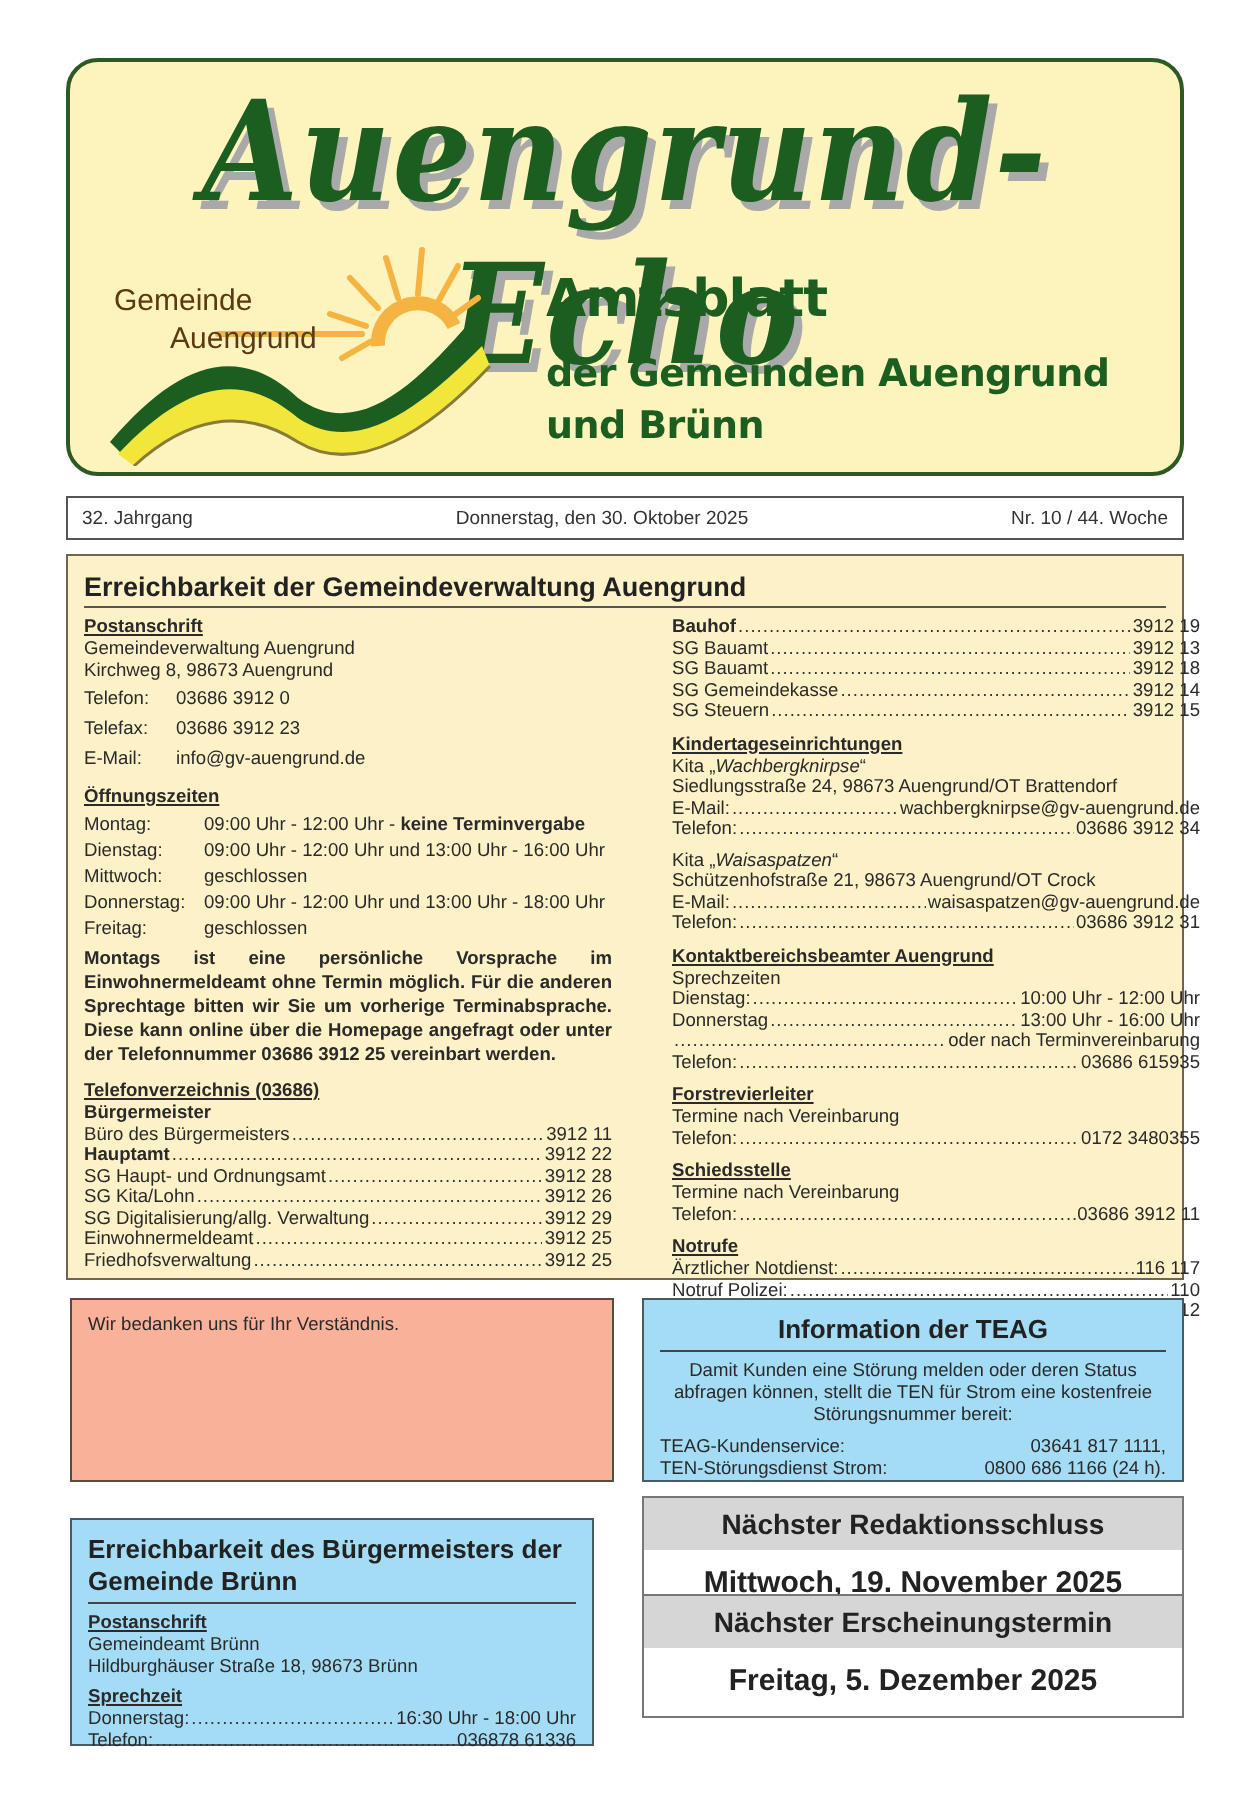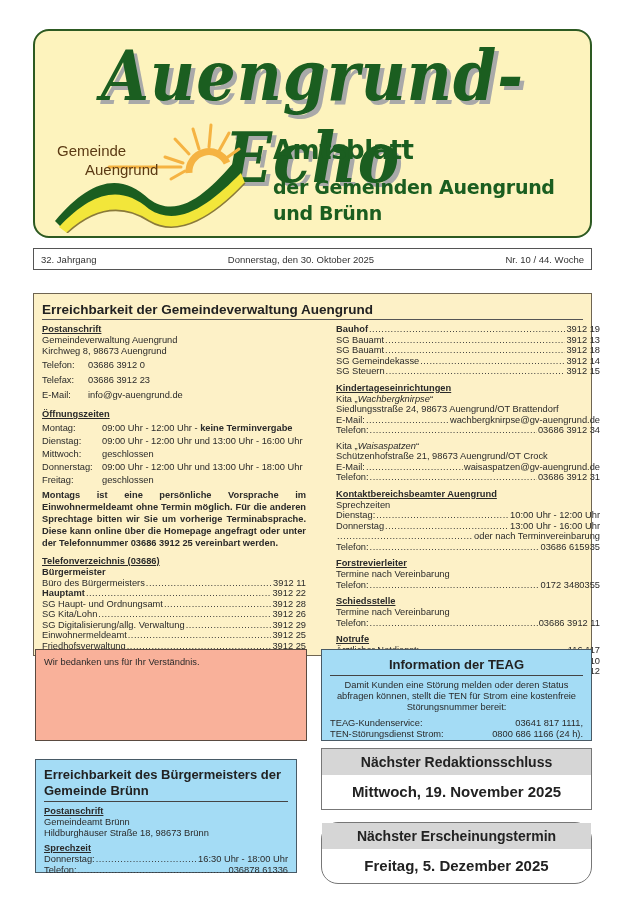--- a/index.html
+++ b/index.html
@@ -34,21 +34,21 @@
   
   .infobar {
     position: absolute; left: 33px; top: 248px; width: 559px; height: 22px;
     border: 1.5px solid #555; display: flex; align-items: center; justify-content: space-between;
     padding: 0 7px; font-size: 9.5px; color: #333;
   }
 
   
   .mainbox {
     position: absolute; left: 33px; top: 277px; width: 559px; height: 363px;
-    background: #fdf1c7; border: 1.5px solid #6f6552; margin-top: 16px;
+    background: #fdf1c7; border: 1.5px solid #6f6552;
   }
   .mainbox h2 {
     position: absolute; left: 8px; top: 8px; width: 541px;
     font-size: 13.5px; font-weight: bold; color: #222;
     border-bottom: 1.5px solid #555; padding-bottom: 2px;
   }
   .col { position: absolute; font-size: 9.3px; line-height: 11px; color: #2a2a2a; }
   .col.left { left: 8px; top: 30px; width: 264px; }
   .col.right { left: 302px; top: 30px; width: 264px; }
   .sec-h { font-weight: bold; text-decoration: underline; margin-top: 5px; }
@@ -90,21 +90,21 @@
     position: absolute; left: 321px; width: 271px; border: 1.5px solid #777; background: #fff;
   }
   .deadline .dh {
     background: #d6d6d6; text-align: center; font-weight: bold; font-size: 14px; color: #222;
     height: 26px; line-height: 26px;
   }
   .deadline .dv {
     text-align: center; font-weight: bold; font-size: 15px; color: #222; height: 34px; line-height: 34px;
   }
   .deadline.d1 { top: 748px; }
-  .deadline.d2 { top: 822px; border-radius: 17px; }
+  .deadline.d2 { top: 797px; }
 </style>
 </head>
 <body>
 
 <div class="masthead">
   <div class="title">Auengrund-Echo</div>
   <div class="logo">
     <svg width="200" height="112" viewBox="0 0 200 112">
 
       <g stroke="#f5b342" stroke-width="3" stroke-linecap="round">

